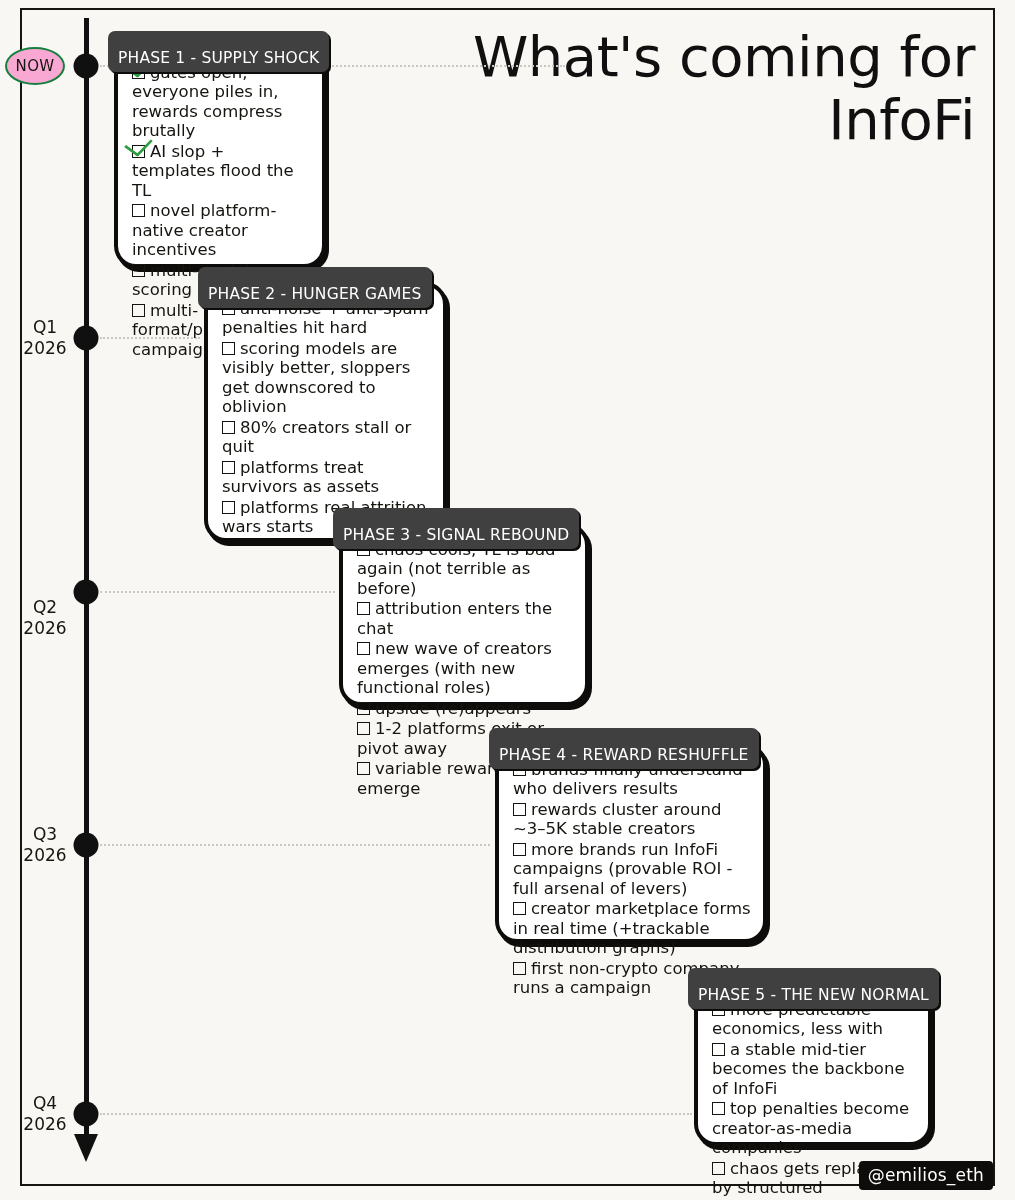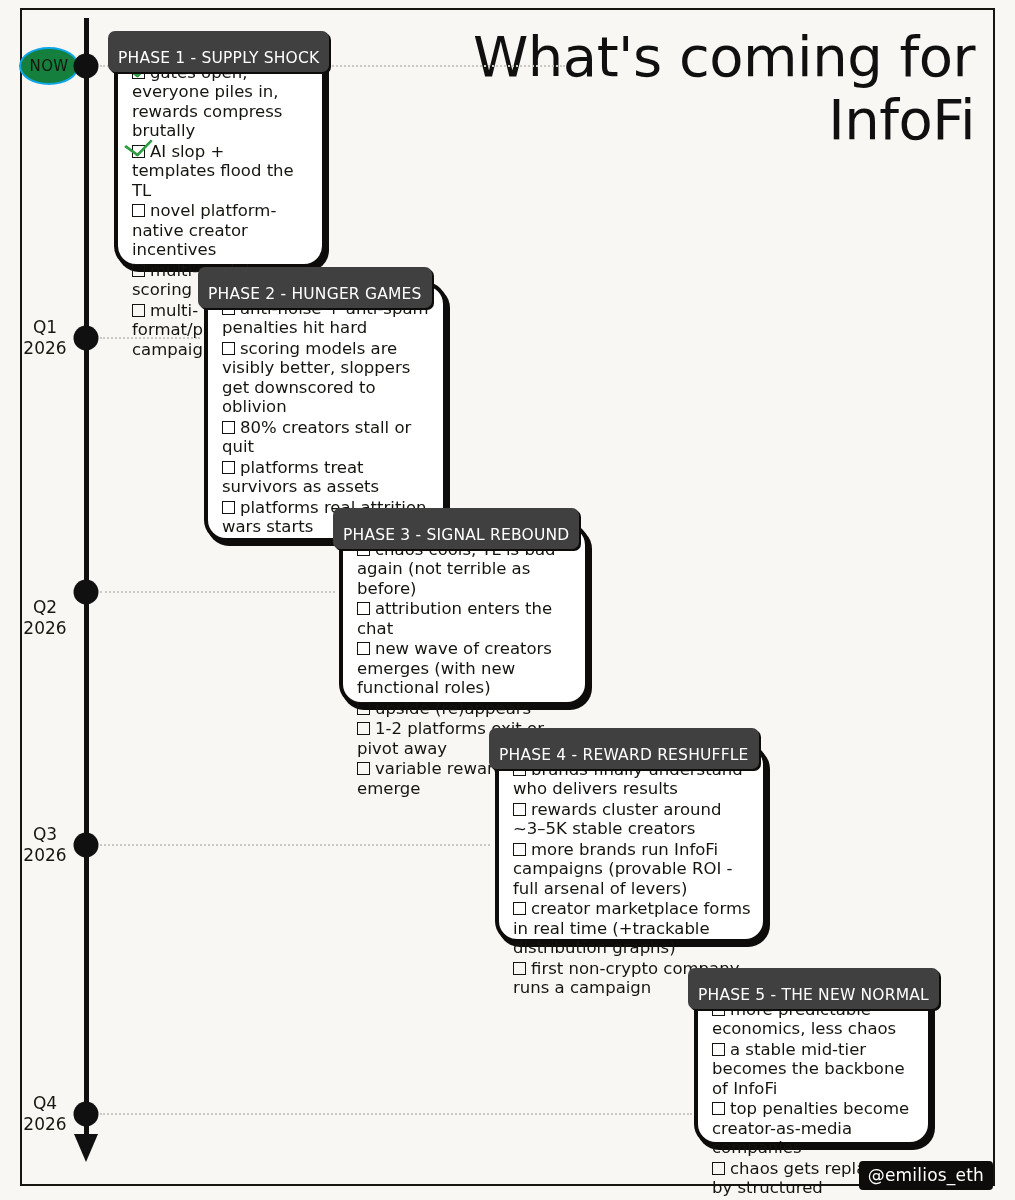--- a/index.html
+++ b/index.html
@@ -80,27 +80,27 @@
     font-size: 17px;
     line-height: 1.25;
     color: #18170f;
     transform: translateY(-50%);
   }
   .tick-label span { display: block; }
 
   
   #now-badge {
     position: absolute;
-    left: 19px;
+    left: 5px;
     top: 47px;
     width: 60px;
     height: 38px;
     border-radius: 50%;
-    background: #15803d;
-    border: 2px solid #0ea5e9;
+    background: #f9a8d4;
+    border: 2px solid #15803d;
     box-sizing: border-box;
     display: flex;
     align-items: center;
     justify-content: center;
     font-size: 15px;
     color: #16150f;
     letter-spacing: .3px;
   }
 
   
@@ -286,21 +286,21 @@
         <li><span class="box"></span><span>creator marketplace forms in real time (+trackable distribution graphs)</span></li>
         <li><span class="box"></span><span>first non-crypto company runs a campaign</span></li>
       </ul>
     </div>
   </div>
 
   <div class="phase" style="left:688px; top:960px;">
     <div class="phase-badge">PHASE 5 - THE NEW NORMAL</div>
     <div class="phase-card" style="top:23px; left:6px; width:238px; height:163px;">
       <ul class="phase-list">
-        <li><span class="box"></span><span>more predictable economics, less chaos</span></li>
+        <li><span class="box"></span><span>more predictable economics, less with</span></li>
         <li><span class="box"></span><span>a stable mid-tier becomes the backbone of InfoFi</span></li>
         <li><span class="box"></span><span>top penalties become creator-as-media companies</span></li>
         <li><span class="box"></span><span>chaos gets replaced by structured competition</span></li>
       </ul>
     </div>
   </div>
 
   <div id="handle">@emilios_eth</div>
 
 </div>

